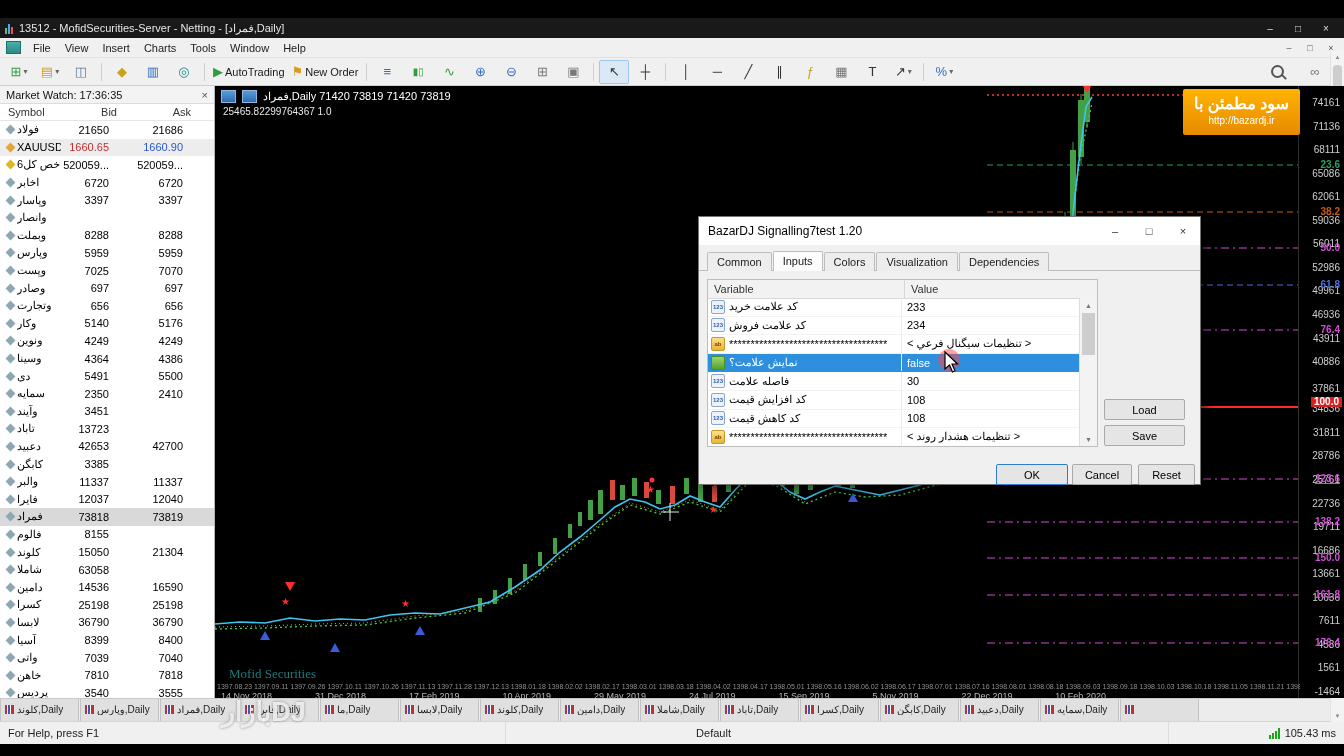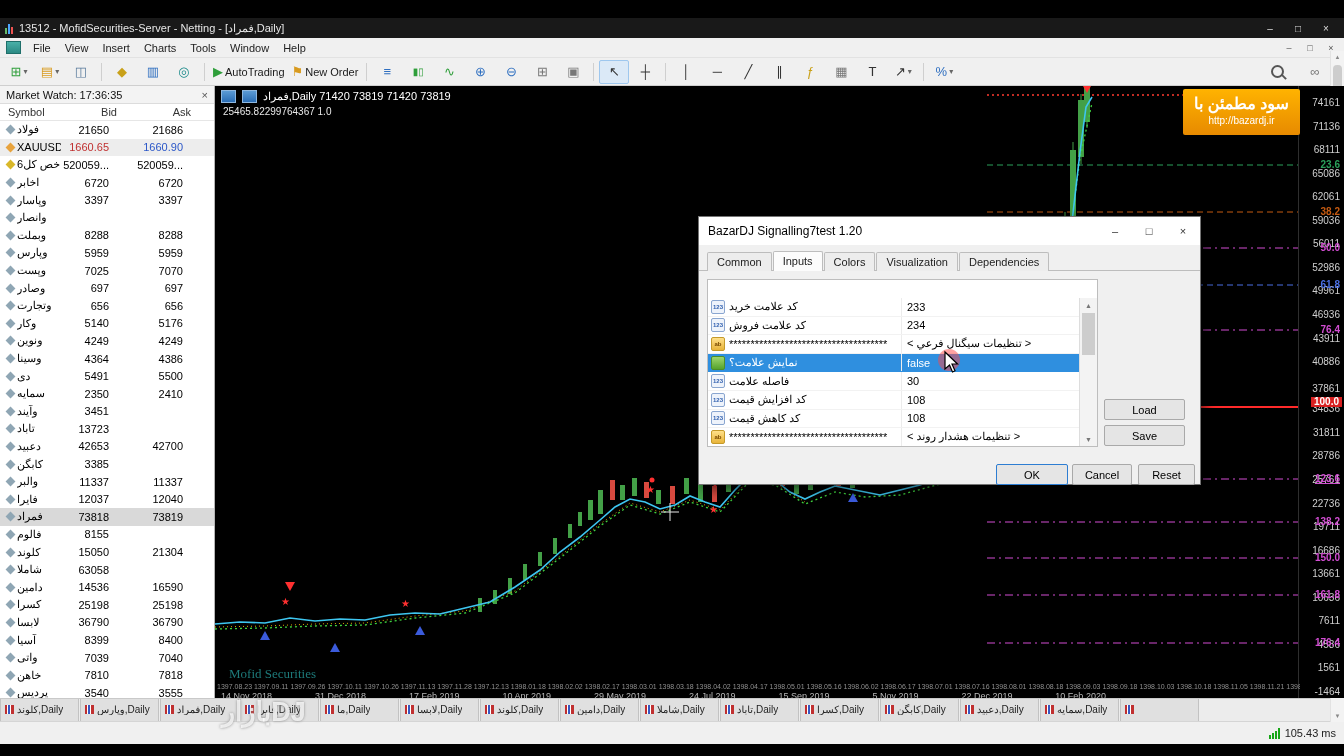--- a/index.html
+++ b/index.html
@@ -780,20 +780,22 @@
             <span class="ch-ic"></span>
             <span class="ch-lb">سمايه,Daily</span>
           </div>
           <div class="ch-tab">
             <span class="ch-ic"></span>
           </div>
         </div>
     </div>
 
     <div class="statusbar">
+      <span class="st-sec st-help">For Help, press F1</span>
+      <span class="st-sec st-profile">Default</span>
       <span class="st-sec st-fill"></span>
       <span class="st-sec st-ping">
         <span class="sig">
             <i></i>
             <i></i>
             <i></i>
             <i></i>
           </span>
         <span>105.43 ms</span>
       </span>
@@ -813,20 +815,24 @@
     </div>
     <div class="dlg-tabs" id="dlg-tabs">
         <span class="dlg-tab">Common</span>
         <span class="dlg-tab active">Inputs</span>
         <span class="dlg-tab">Colors</span>
         <span class="dlg-tab">Visualization</span>
         <span class="dlg-tab">Dependencies</span>
       </div>
     <div class="dlg-body">
       <div class="dlg-table">
+        <div class="dlg-thead">
+          <span class="th-var">Variable</span>
+          <span class="th-val">Value</span>
+        </div>
         <div class="dlg-rows" id="dlg-rows">
             <div class="dlg-row">
               <span class="cell-var">
                 <span class="ri int">123</span>
                 <span>كد علامت خريد</span>
               </span>
               <span class="cell-val">233</span>
             </div>
             <div class="dlg-row">
               <span class="cell-var">

